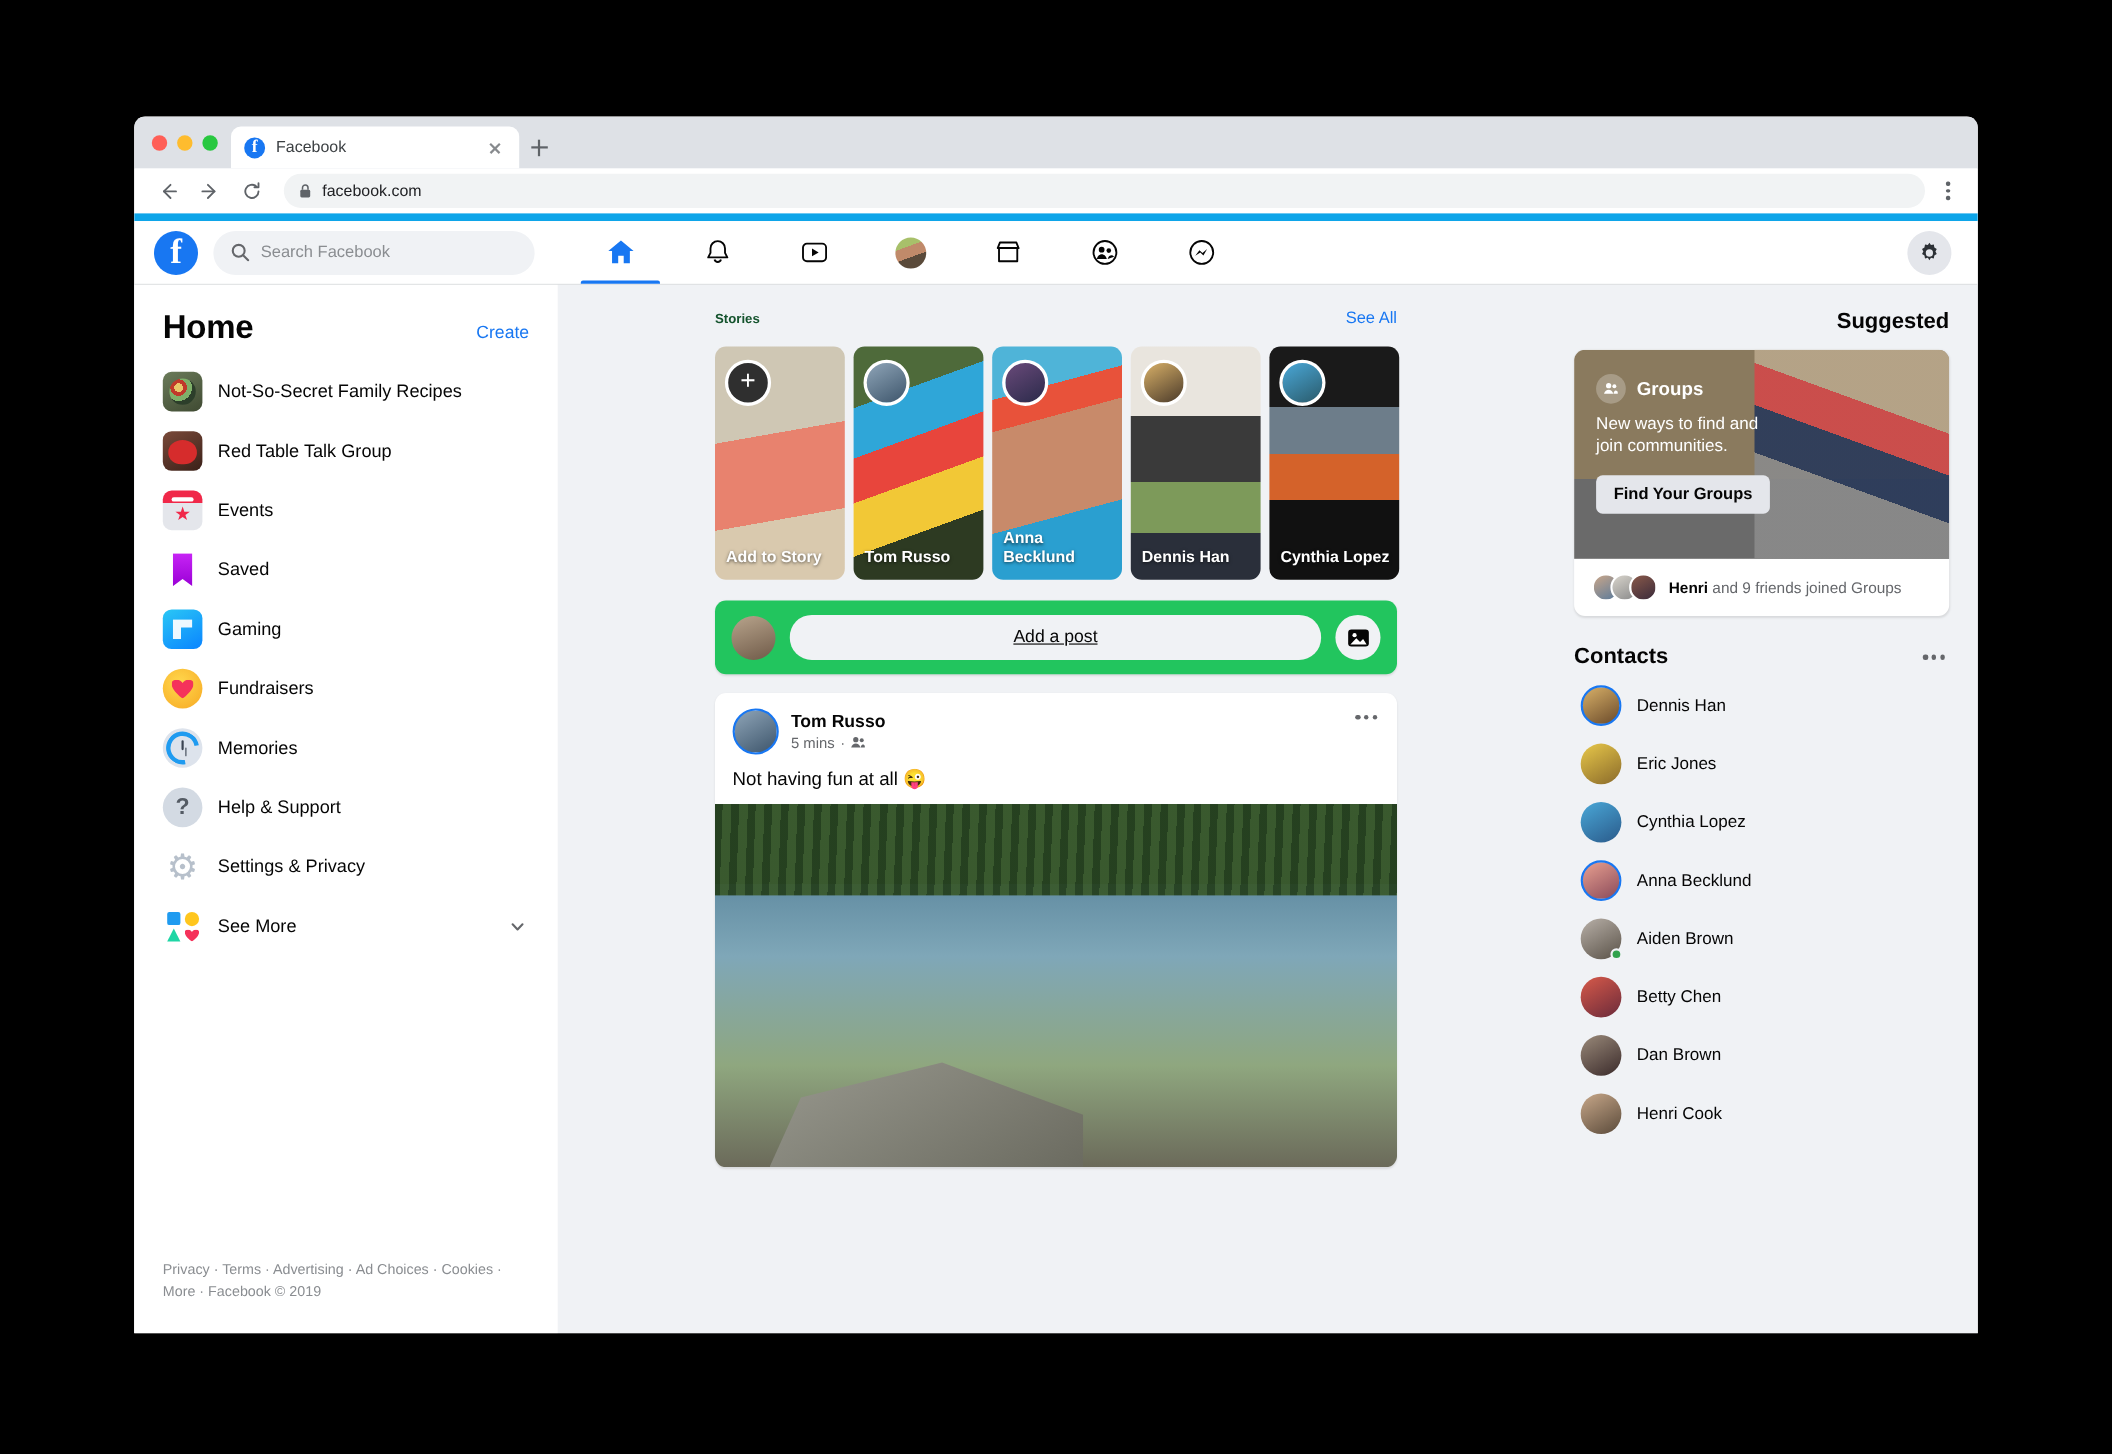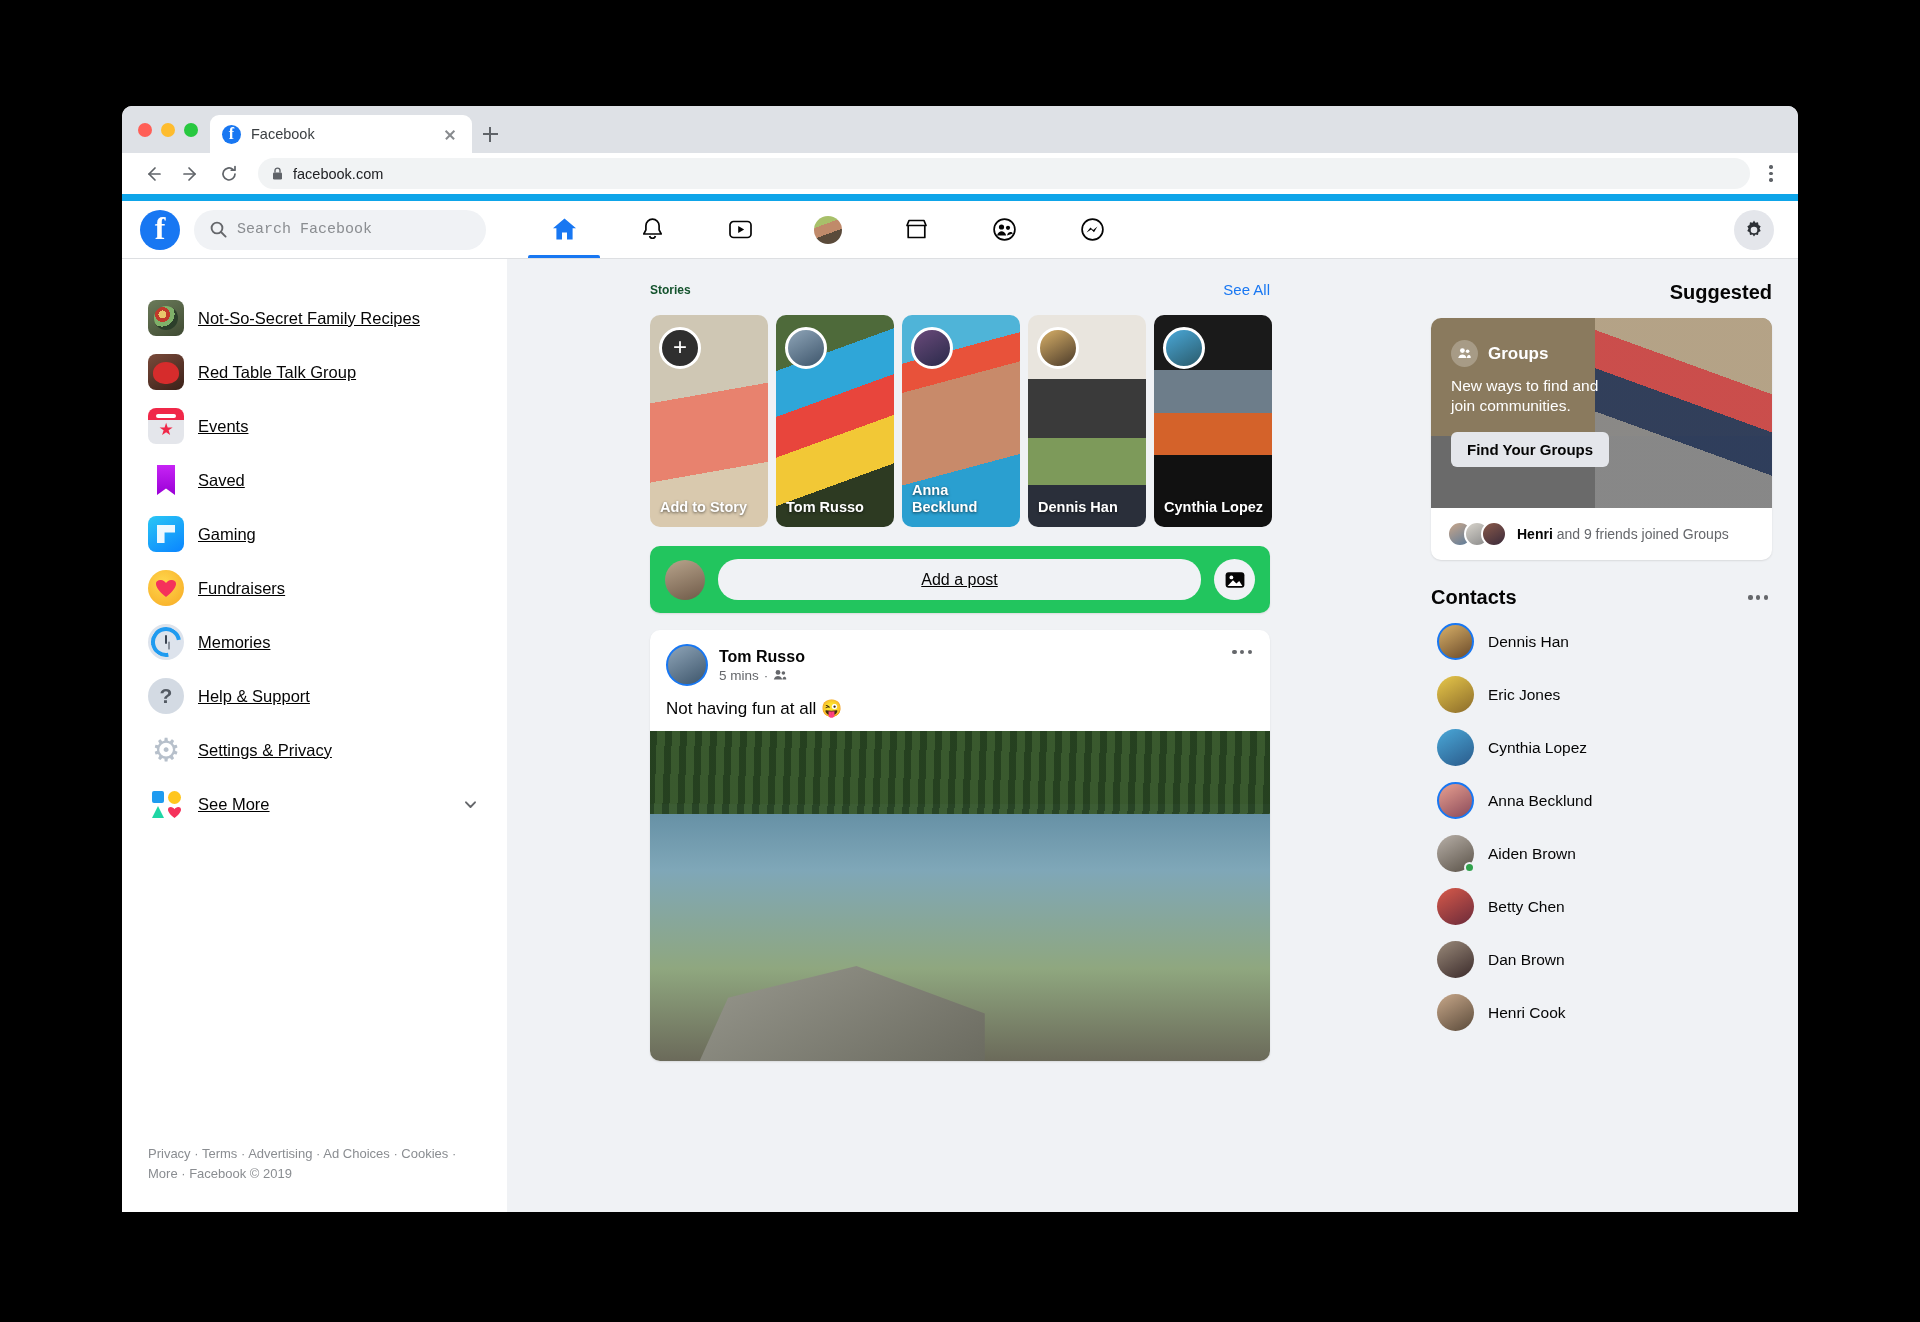--- a/index.html
+++ b/index.html
@@ -108,21 +108,20 @@
     font-family: "Liberation Serif", serif; font-weight: bold; font-size: 32px;
     line-height: 1; padding-bottom: 3px;
     flex-shrink: 0;
   }
   .search {
     margin-left: 14px;
     width: 292px; height: 40px;
     background: #f0f2f5; border-radius: 20px;
     display: flex; align-items: center; gap: 10px;
     padding: 0 16px;
-    font-family: Liberation Mono, monospace;
   }
   .search-text { font-size: 15px; color: #8a8d91; }
   .nav-icons { display: flex; align-items: center; margin-left: 34px; }
   .navitem {
     width: 88px; height: 57px;
     display: flex; align-items: center; justify-content: center;
     position: relative;
   }
   .navitem.active::after {
     content: ''; position: absolute; bottom: 0; left: 8px; right: 8px;
@@ -149,21 +148,20 @@
     display: flex; align-items: baseline; justify-content: space-between;
     padding: 0 26px 4px 26px;
   }
   .sidebar-title { font-size: 30px; font-weight: bold; color: #050505; letter-spacing: -.3px; }
   .create-link { font-size: 16px; color: #1877f2; }
   .sb-list { padding: 10px 10px 0 10px; }
   .sb-item {
     display: flex; align-items: center; gap: 14px;
     padding: 9px 16px; border-radius: 8px;
     position: relative;
-    text-decoration: underline;
   }
   .sb-icon { width: 36px; height: 36px; border-radius: 8px; flex-shrink: 0; position: relative; overflow: hidden; }
   .sb-label { font-size: 16.5px; color: #050505; font-weight: 500; }
   .chev { position: absolute; right: 18px; color: #65676b; font-size: 15px; }
 
   .ic-recipes { background: linear-gradient(150deg,#6b7b5a,#3f4a32); }
   .ic-recipes::after {
     content:''; position:absolute; left:6px; top:6px; width:24px; height:24px;
     border-radius:50%; background: radial-gradient(circle at 35% 35%, #e8c76a 0 18%, #c0392b 18% 34%, #7fb069 34% 55%, #2c3e2a 55%);
   }
@@ -523,20 +521,24 @@
             <path d="M11 1.6 l1.4 2.2 2.6 -0.5 0.5 2.6 2.2 1.4 -1.2 2.3 1.2 2.3 -2.2 1.4 -0.5 2.6 -2.6 -0.5 -1.4 2.2 -1.4 -2.2 -2.6 0.5 -0.5 -2.6 -2.2 -1.4 1.2 -2.3 -1.2 -2.3 2.2 -1.4 0.5 -2.6 2.6 0.5 Z" fill="#2d3136"></path>
             <circle cx="11" cy="11" r="3.3" fill="#e4e6eb"></circle>
           </svg>
       </span>
     </div>
   </div>
 
   <div class="content">
 
     <div class="sidebar">
+      <div class="sidebar-head">
+        <span class="sidebar-title">Home</span>
+        <span class="create-link">Create</span>
+      </div>
       <div class="sb-list">
         <div class="sb-item">
           <span class="sb-icon ic-recipes"></span>
           <span class="sb-label">Not-So-Secret Family Recipes</span>
         </div>
         <div class="sb-item">
           <span class="sb-icon ic-redtable"></span>
           <span class="sb-label">Red Table Talk Group</span>
         </div>
         <div class="sb-item">

